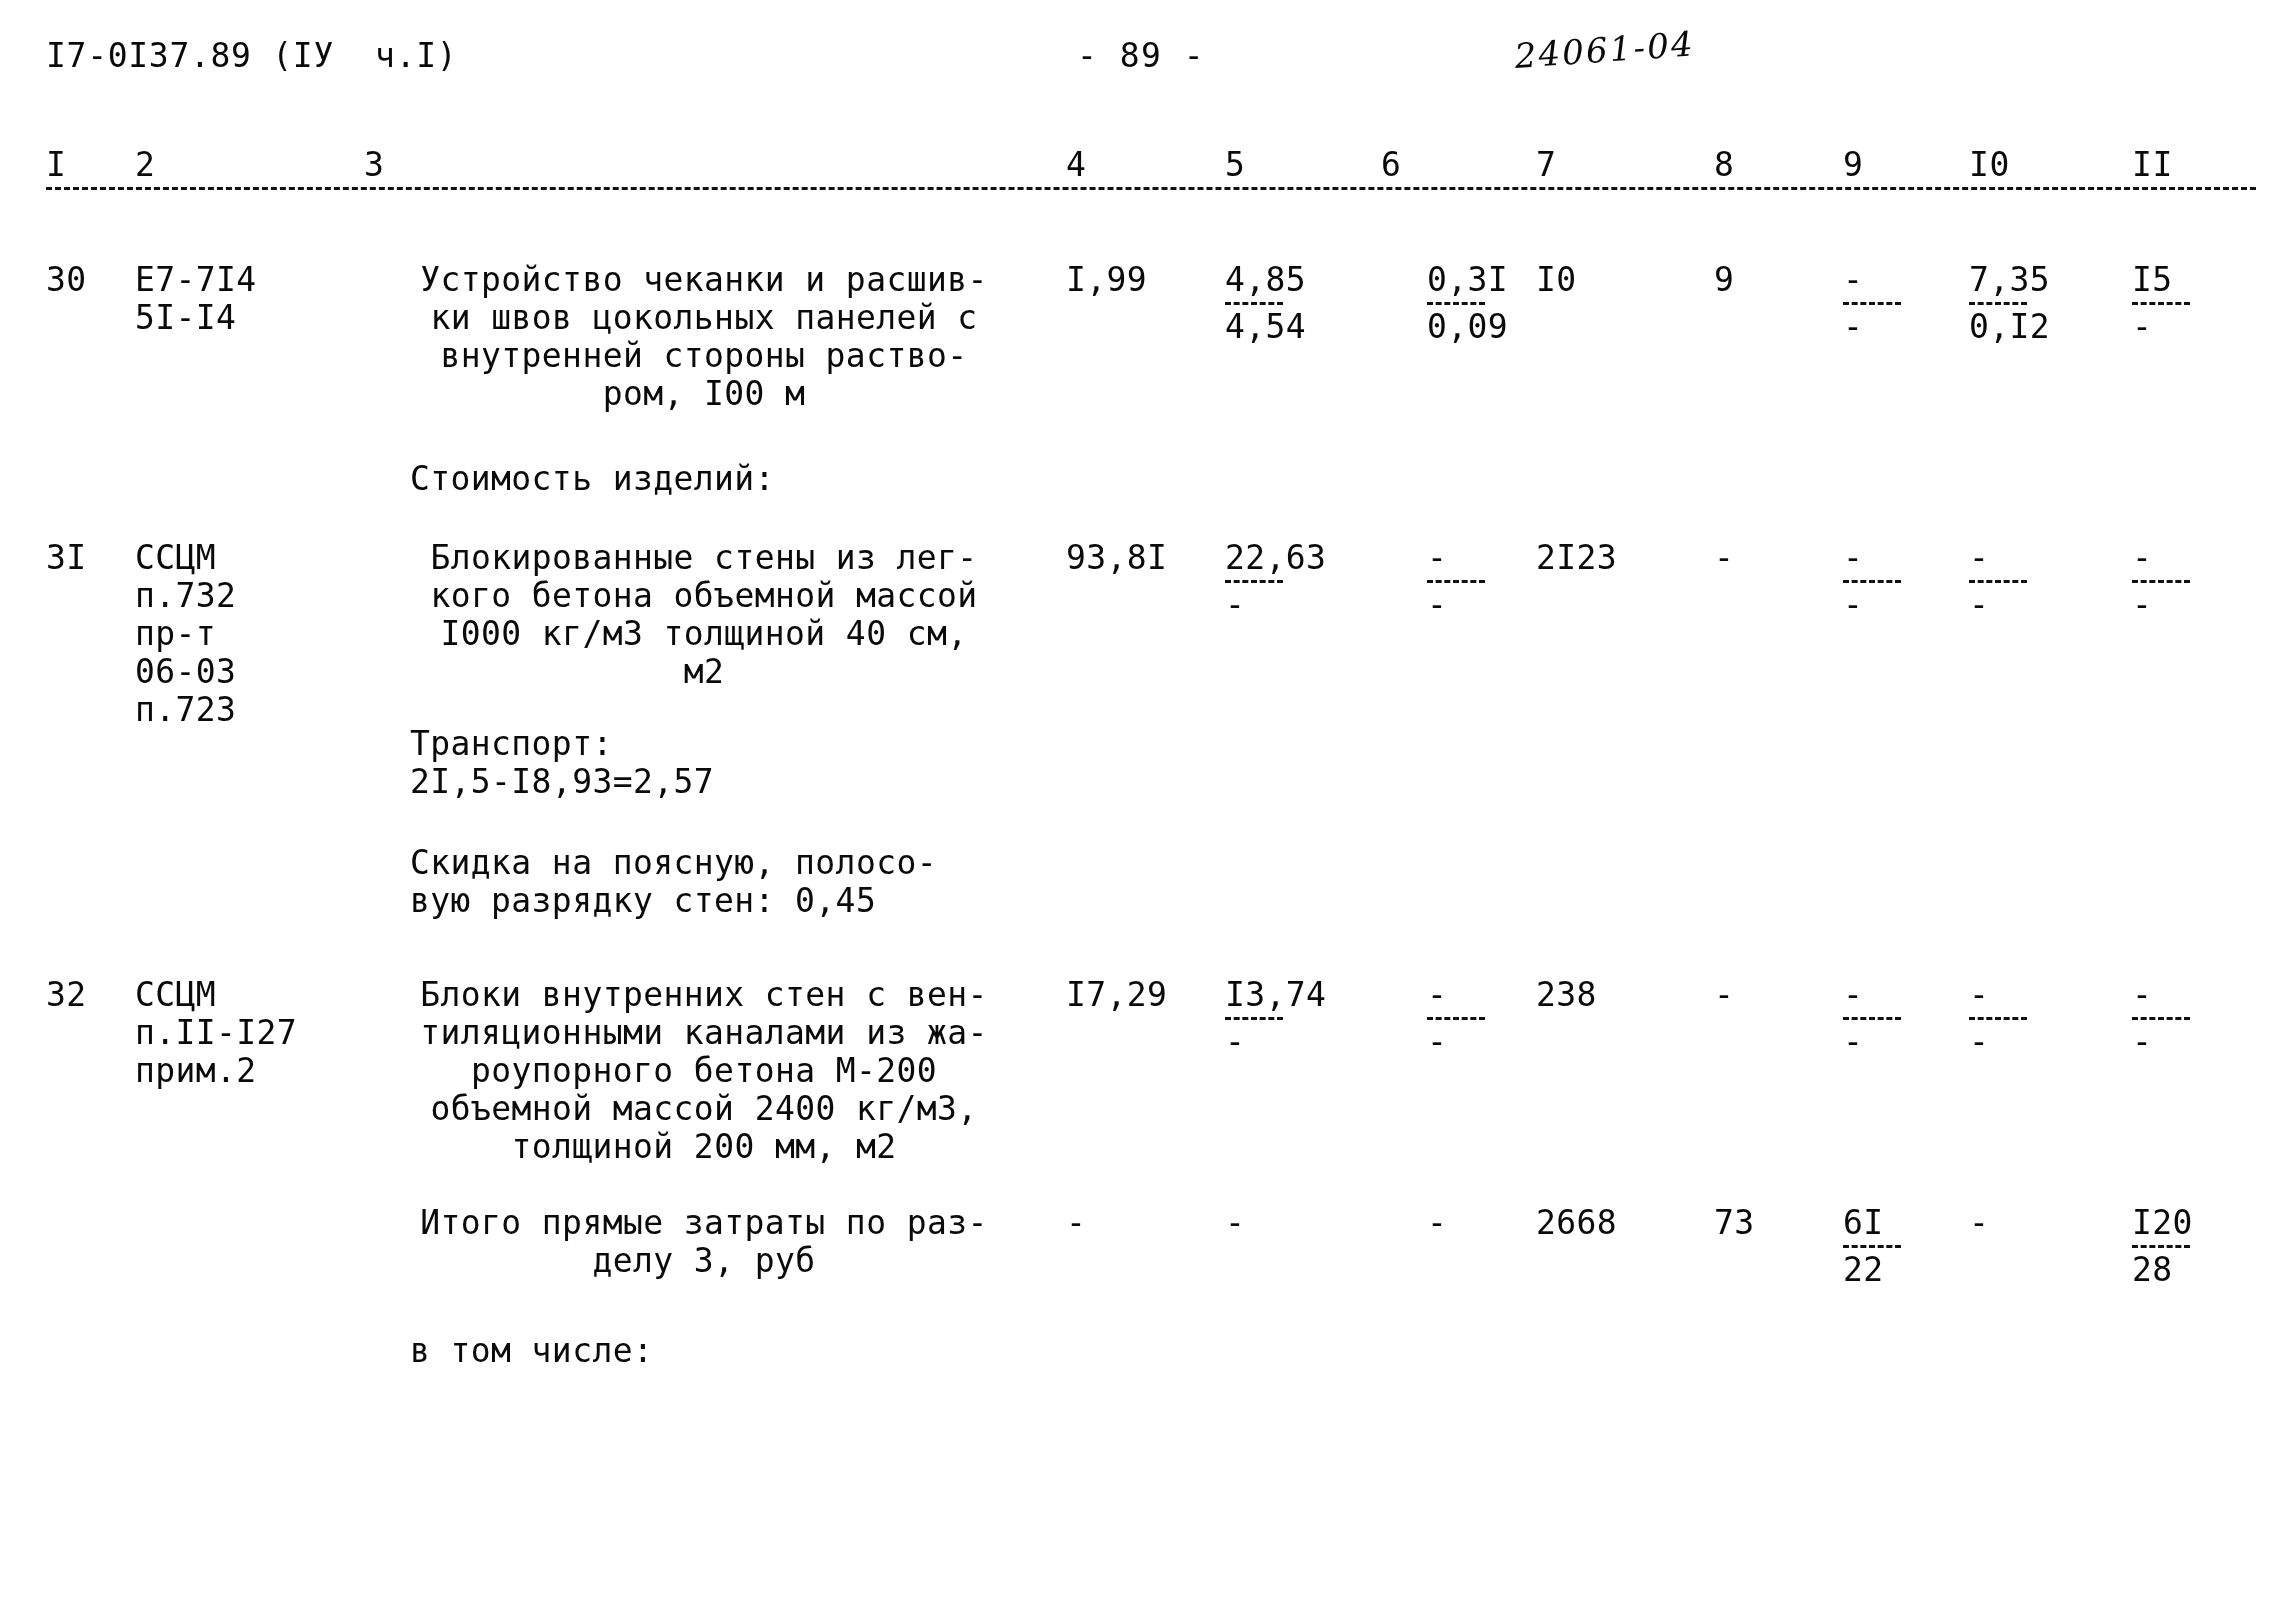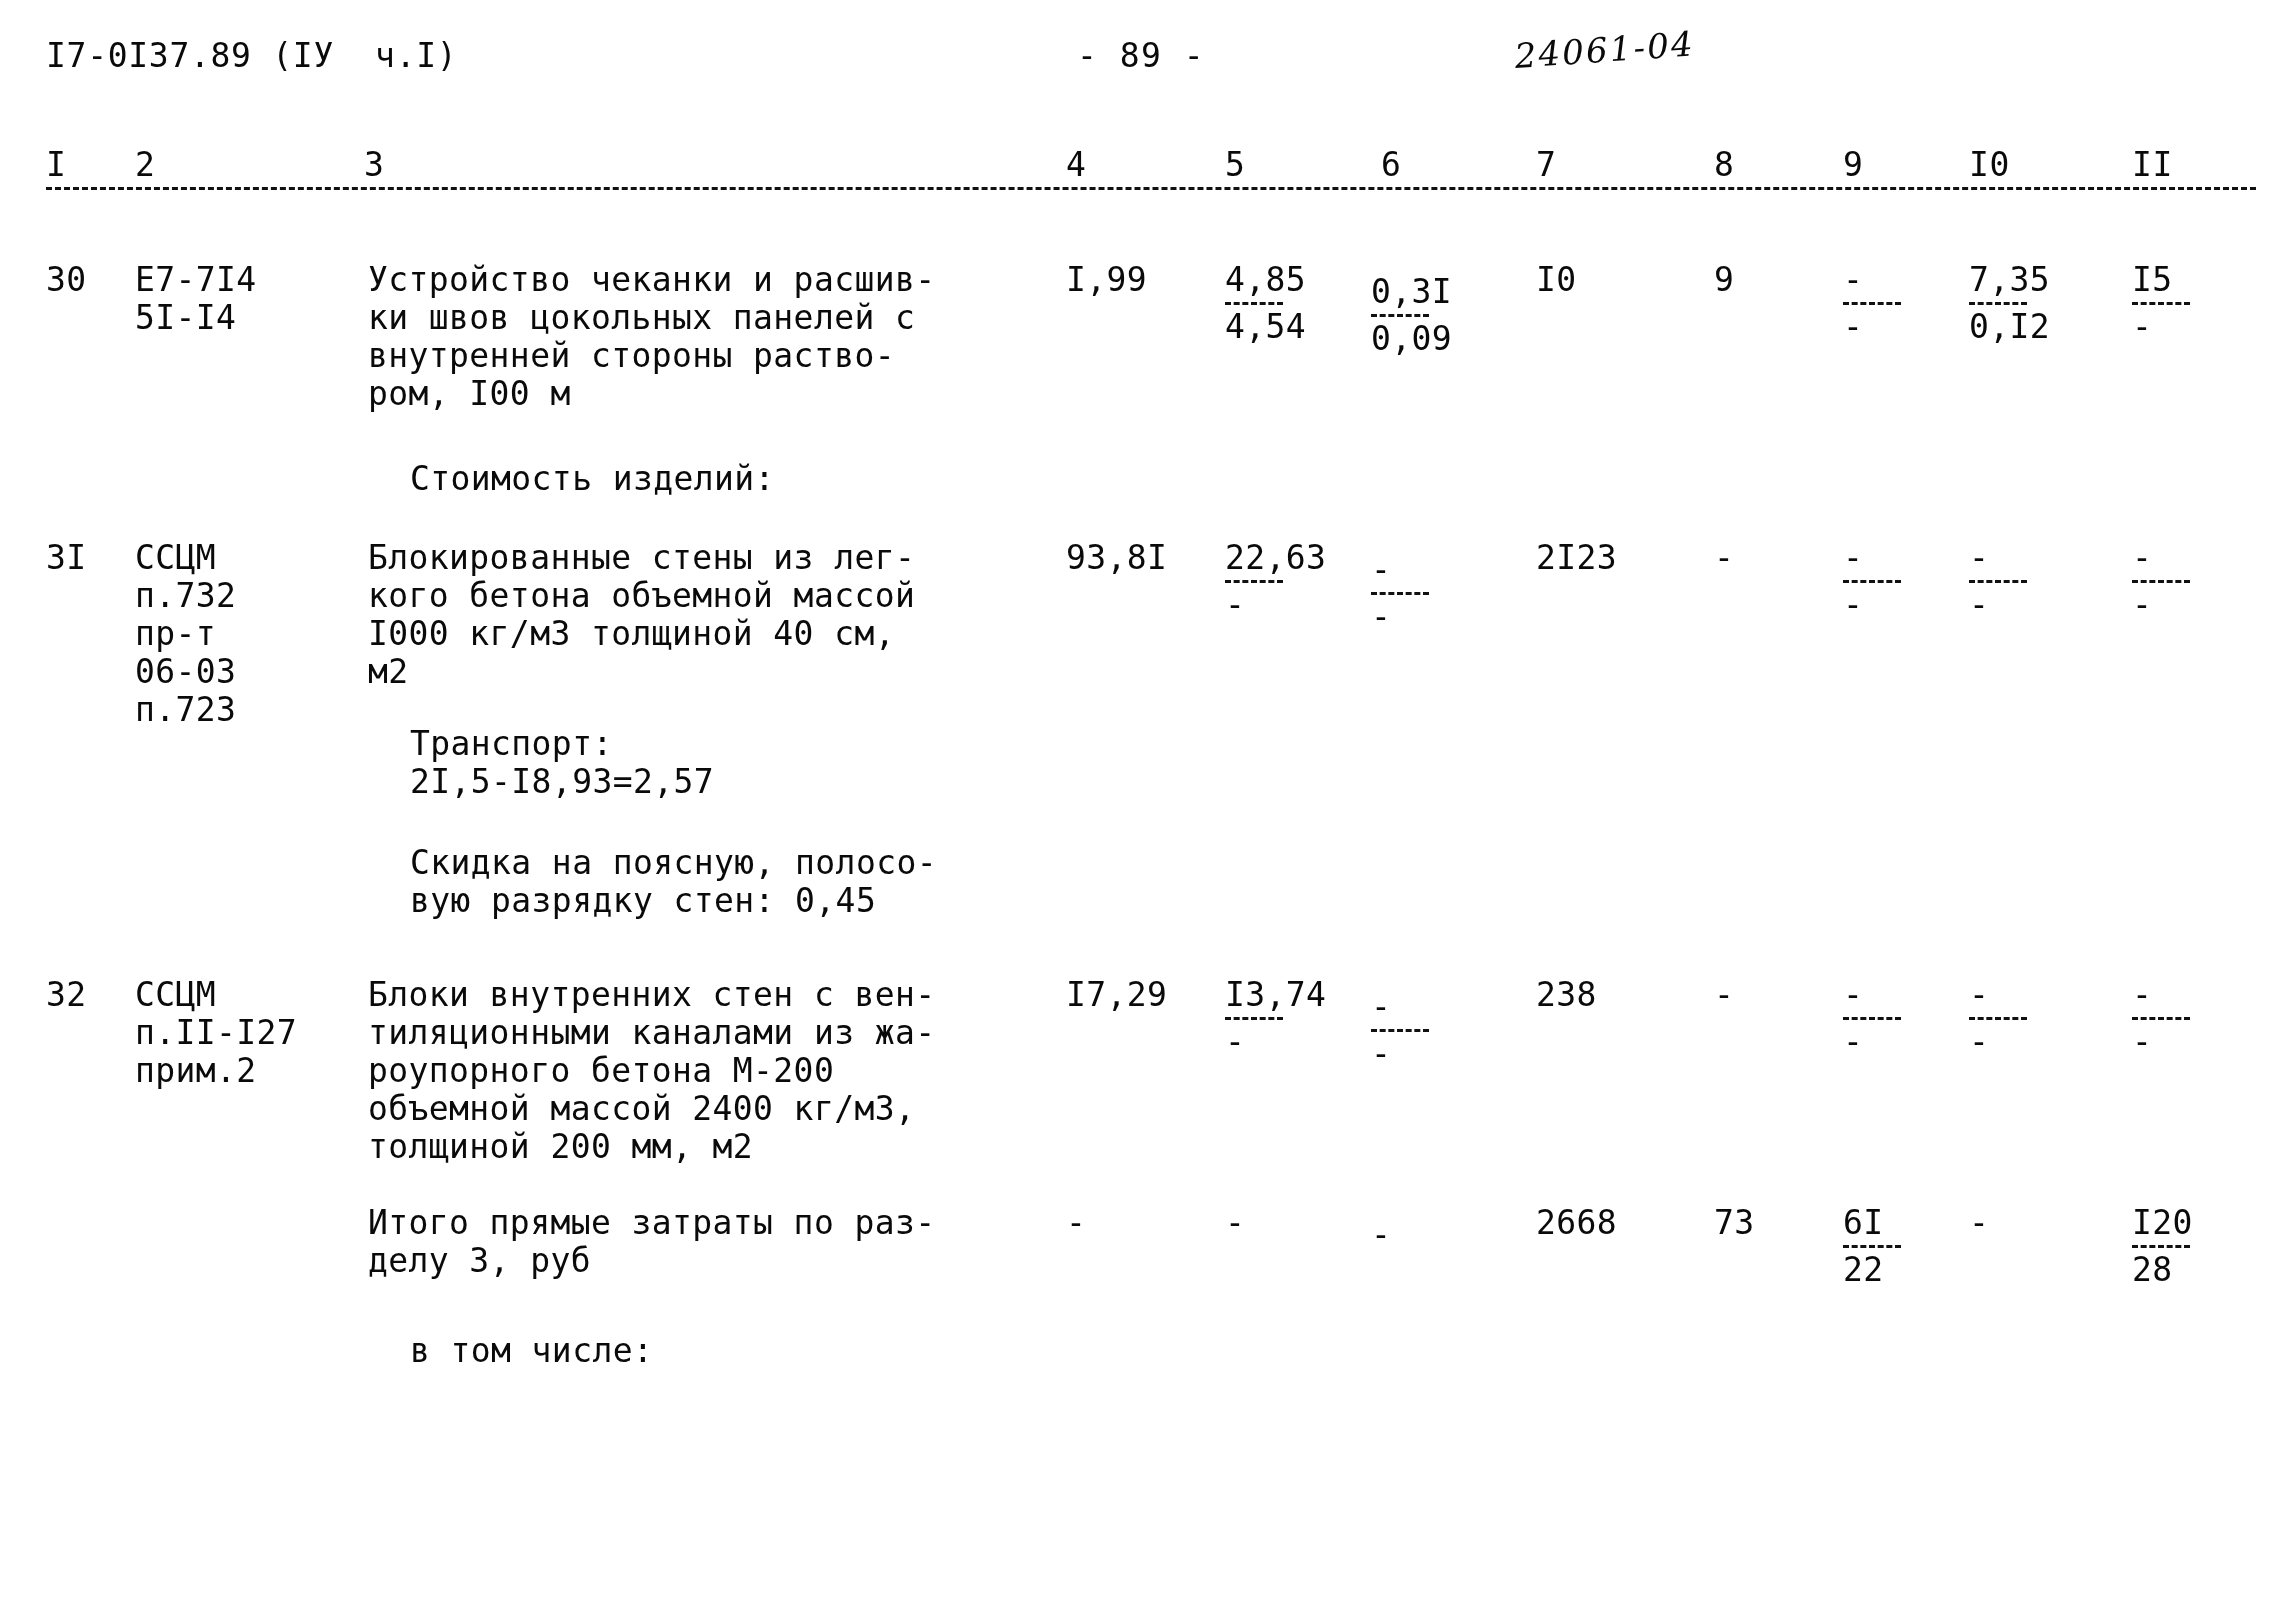--- a/index.html
+++ b/index.html
@@ -95,24 +95,24 @@
     font-size: 33px;
     line-height: 38px;
     white-space: pre;
     letter-spacing: 0.4px;
   }
   .cell.num {
     text-align: left;
   }
   .c-no    { left: 46px;  width: 81px; }
   .c-code  { left: 135px; width: 222px; }
-  .c-desc  { left: 368px; width: 696px; }
+  .c-desc  { left: 356px; width: 696px; text-align: center; }
   .c-4     { left: 1066px; width: 152px; }
   .c-5     { left: 1225px; width: 152px; }
-  .c-6     { left: 1371px; width: 152px; margin-top: 12px; }
+  .c-6     { left: 1427px; width: 152px; }
   .c-7     { left: 1536px; width: 148px; }
   .c-8     { left: 1714px; width: 118px; }
   .c-9     { left: 1843px; width: 137px; }
   .c-10    { left: 1969px; width: 141px; }
   .c-11    { left: 2132px; width: 130px; }
 
   
   .stack { display: block; }
   .stack .v1 { display: block; }
   .stack .sep {

